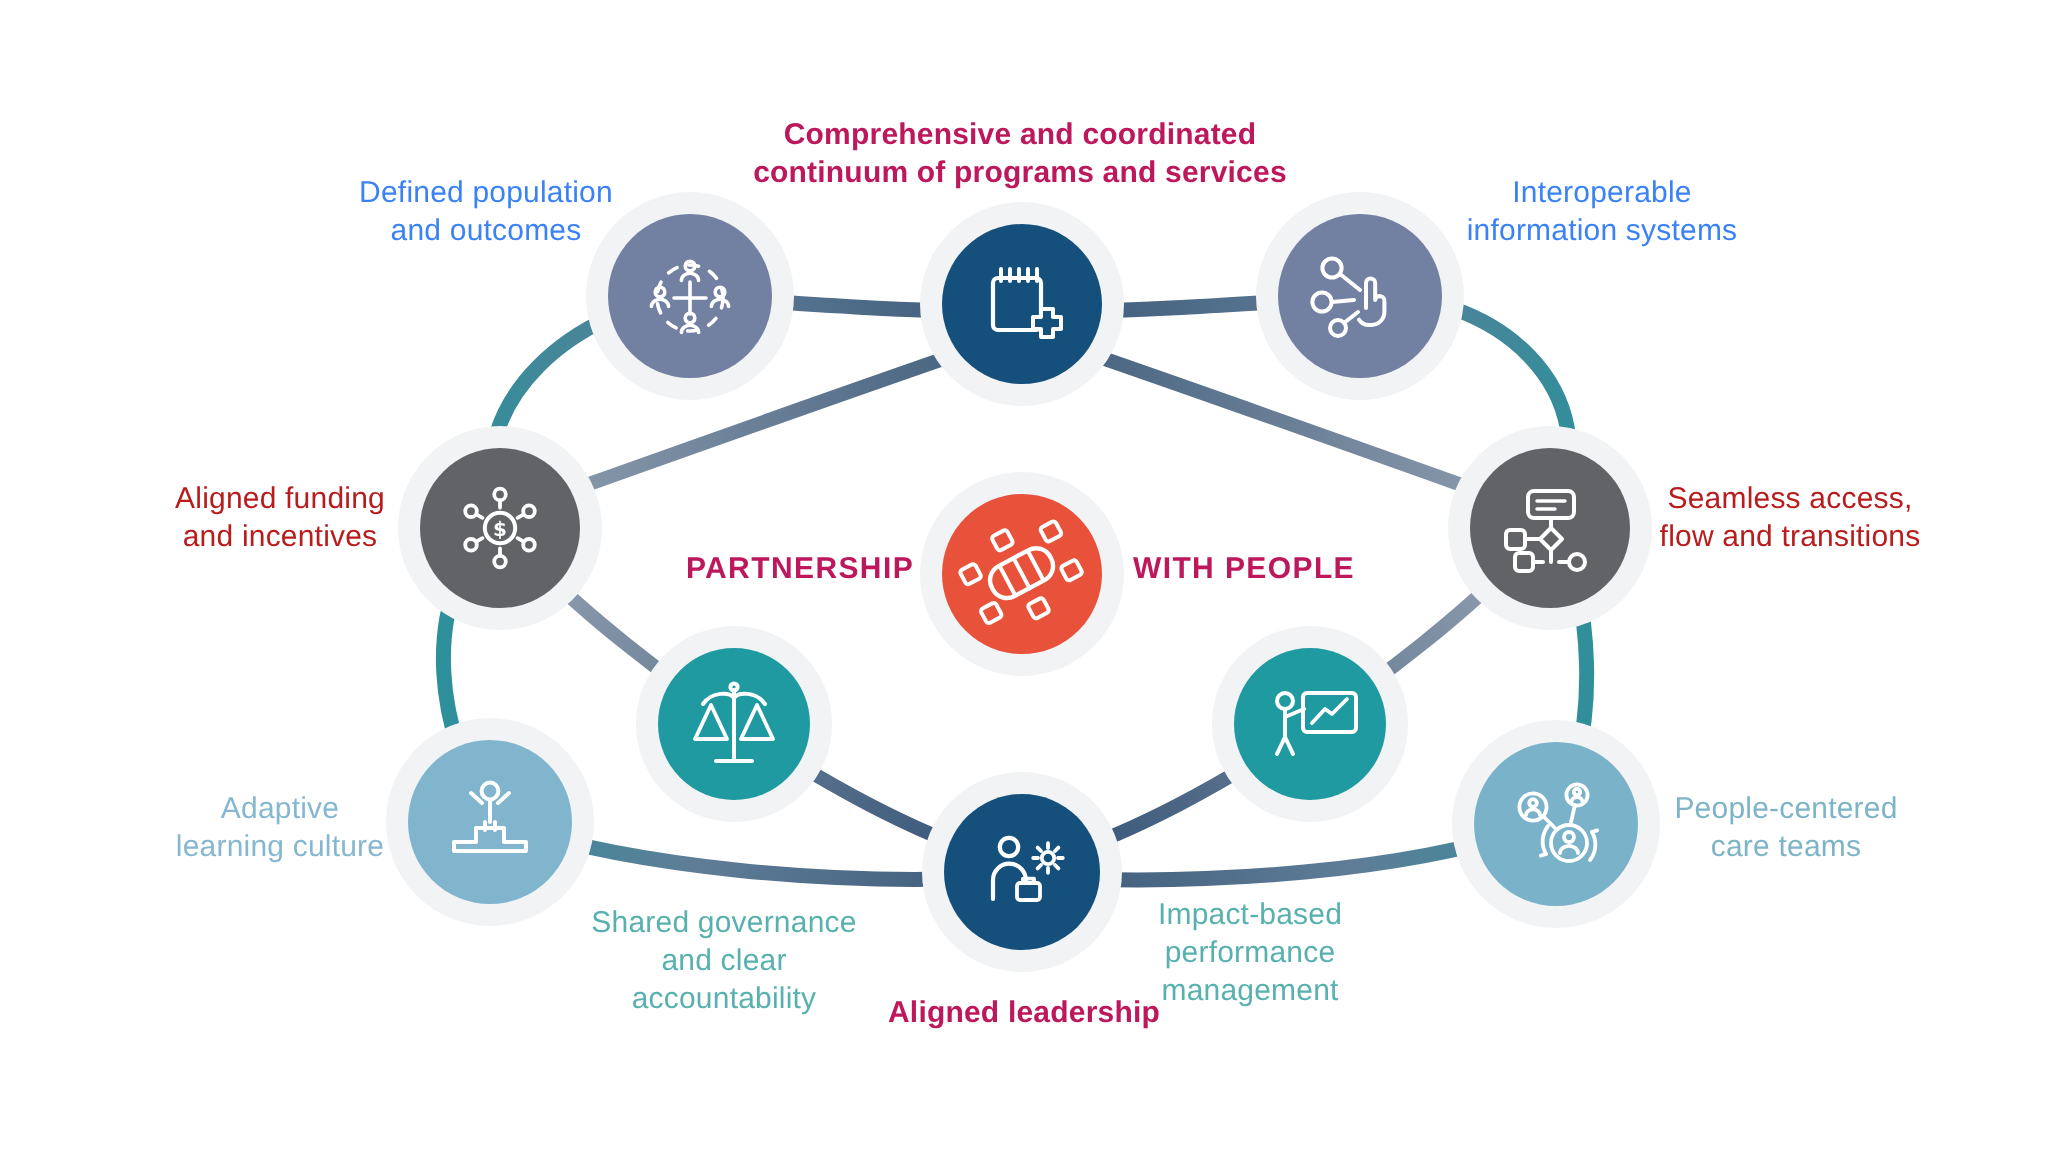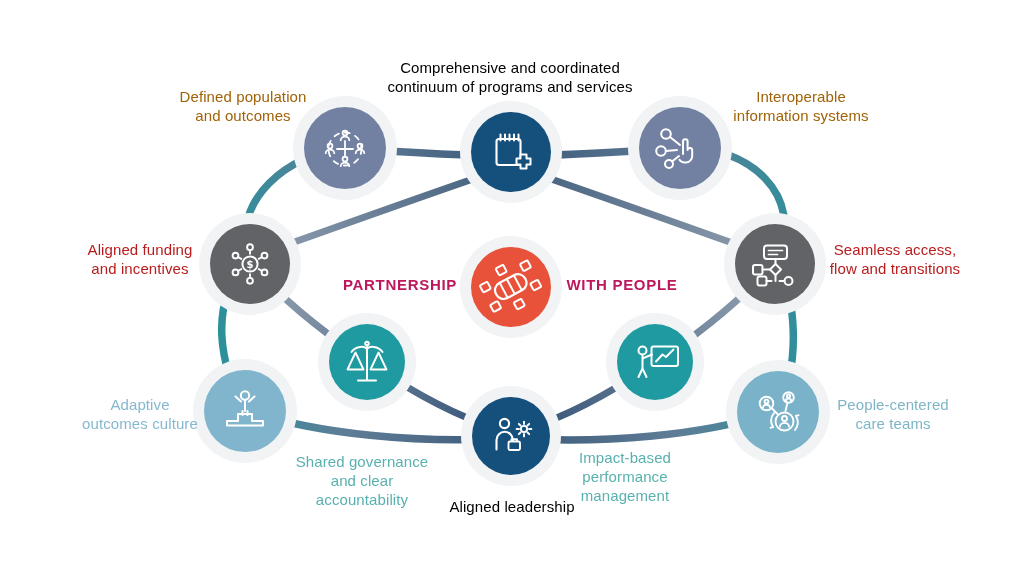--- a/index.html
+++ b/index.html
@@ -1,22 +1,22 @@
 <!DOCTYPE html>
 <html><head>
 <meta charset="utf-8">
 <style>
   html,body{margin:0;padding:0;background:#fff;}
   #canvas{position:relative;width:1024px;height:576px;background:#ffffff;overflow:hidden;
           font-family:"Liberation Sans", sans-serif;}
   #diagram-svg{position:absolute;left:0;top:0;}
   .lbl{position:absolute;transform:translateX(-50%);text-align:center;white-space:pre-line;
        font-size:15px;line-height:19px;letter-spacing:.1px;}
-  .c-navy{color:#000000;font-weight:normal;}
-  .c-slate{color:#a16207;}
+  .c-navy{color:#be185d;font-weight:bold;}
+  .c-slate{color:#3b82f6;}
   .c-gray{color:#b91c1c;}
   .c-teal{color:#58b1ae;}
   .c-lblue{color:#85b8d0;}
   .c-tblue{color:#7db5c7;}
   .c-orange{color:#be185d;font-weight:bold;letter-spacing:.7px;font-size:15px;}
 </style>
 </head>
 <body>
 
 <div id="canvas">
@@ -214,19 +214,19 @@
   <div class="lbl c-gray" style="left:895px;top:240px;width:220px">Seamless access,
 flow and transitions</div>
   <div class="lbl c-teal" style="left:362px;top:452px;width:220px">Shared governance
 and clear
 accountability</div>
   <div class="lbl c-teal" style="left:625px;top:448px;width:220px">Impact-based
 performance
 management</div>
   <div class="lbl c-navy" style="left:512px;top:497px;width:220px">Aligned leadership</div>
   <div class="lbl c-lblue" style="left:140px;top:395px;width:200px">Adaptive
-outcomes culture</div>
+learning culture</div>
   <div class="lbl c-tblue" style="left:893px;top:395px;width:200px">People-centered
 care teams</div>
   <div class="lbl c-orange" style="left:400px;top:275px;width:200px">PARTNERSHIP</div>
   <div class="lbl c-orange" style="left:622px;top:275px;width:200px">WITH PEOPLE</div>
 
 </div>
 
 </body></html>

